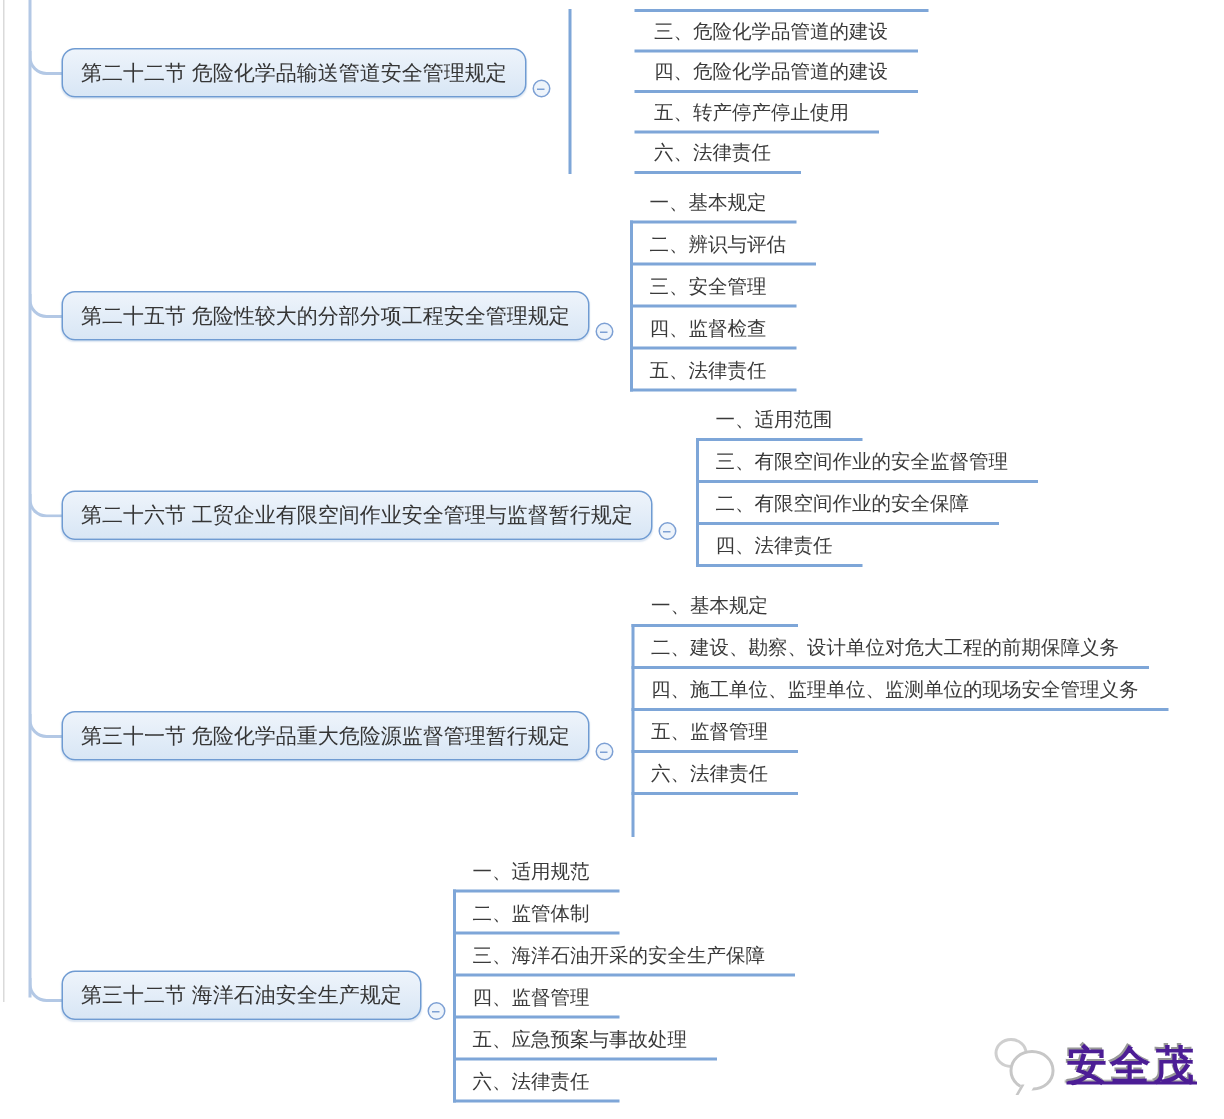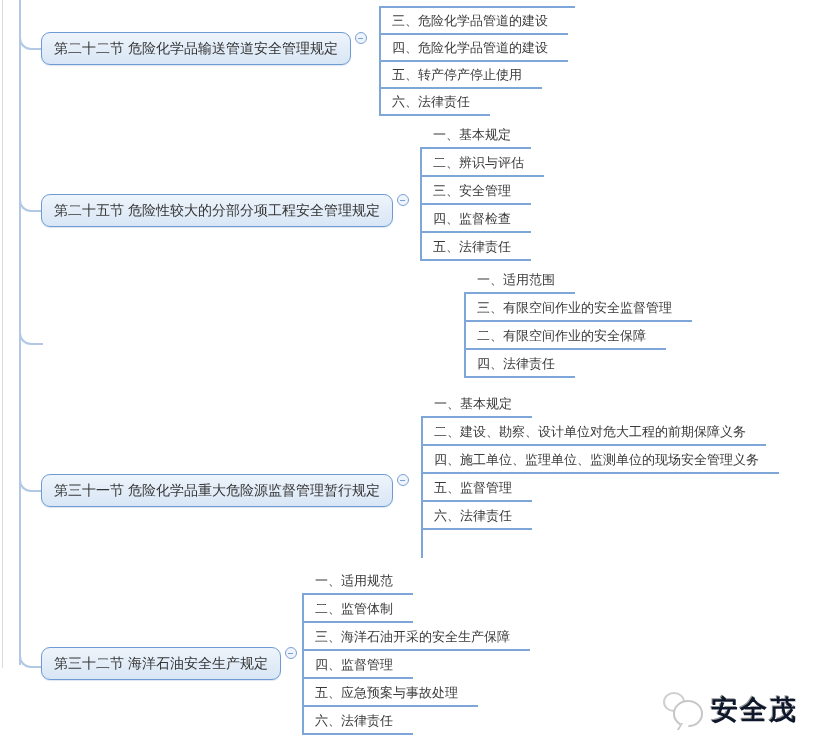--- a/index.html
+++ b/index.html
@@ -7,57 +7,57 @@
   .canvas{position:relative;width:816px;height:746px;background:#ffffff;overflow:hidden;}
 
   
   .page-edge{position:absolute;left:2px;top:0;width:1px;height:668px;background:#dadada;}
   .spine{position:absolute;left:19px;top:0;width:0;height:665px;border-left:2px solid #b3c8e5;}
   .elbow{position:absolute;left:19px;width:22px;height:14px;border-left:2px solid #b3c8e5;
          border-bottom:2px solid #b3c8e5;border-bottom-left-radius:12px;}
   .e1{top:34px}.e2{top:196px}.e3{top:329px}.e4{top:476px}.e5{top:652px}
 
   
-  .topic{position:absolute;display:flex;align-items:flex-start;gap:4px;z-index:3;}
+  .topic{position:absolute;display:flex;align-items:flex-end;gap:4px;z-index:3;}
   .t1{left:41px;top:32px}.t2{left:41px;top:194px}.t3{left:41px;top:327px}
   .t4{left:41px;top:474px}.t5{left:41px;top:647px}
   .topic-box{height:31px;line-height:31px;padding:0 12px;border:1.5px solid #6f9bd2;border-radius:9px;
              background:linear-gradient(#eef4fb,#d8e6f5);color:#353535;font-size:14px;white-space:nowrap;
              box-shadow:0 1px 1px rgba(110,150,200,.25);}
   .toggle{width:10px;height:10px;border-radius:50%;border:1px solid #7da0d4;background:#eef4fb;
           display:flex;align-items:center;justify-content:center;flex:0 0 auto;}
   .toggle .minus{display:block;width:5px;height:1px;background:#7da0d4;}
 
   
   .group{position:absolute;z-index:2;}
   .g1{left:379px;top:-19px}.g2{left:420px;top:121px}.g3{left:464px;top:266px}
   .g4{left:421px;top:390px}.g5{left:302px;top:567px}
   .vline{position:absolute;left:0;width:2px;background:#7ea6d8;}
   .g1 .vline{top:25px;height:110px}
   .g2 .vline{top:26px;height:114px}
   .g3 .vline{top:26px;height:86px}
   .g4 .vline{top:26px;height:142px}
   .g5 .vline{top:26px;height:142px}
   .row{height:28px;display:flex;align-items:flex-end;}
-  .g1 .row{height:27px;}
+  .g1 .row{height:27px;margin-left:44px;}
   .child{display:inline-block;border-bottom:2px solid #7ea6d8;padding:0 20px 3px 13px;
          font-size:13px;color:#3a3a3a;white-space:nowrap;background:transparent;}
   .cut-line{display:inline-block;width:196px;border-bottom:2px solid #7ea6d8;height:1px;}
 
   
   .watermark{position:absolute;right:18px;bottom:18px;display:flex;align-items:center;gap:8px;z-index:1;}
   .wm-icon{position:relative;width:40px;height:36px;}
   .bubble-big{position:absolute;left:10px;top:8px;width:26px;height:23px;border:2px solid #c7c7c7;
               background:#fff;border-radius:50% 50% 48% 48%;}
   .bubble-big:after{content:"";position:absolute;left:4px;bottom:-5px;width:7px;height:7px;background:#fff;
               border-left:2px solid #c7c7c7;transform:skewX(-30deg);}
   .bubble-small{position:absolute;left:0;top:0;width:18px;height:16px;border:2px solid #cfcfcf;
               background:#fff;border-radius:50%;}
-  .wm-text{font-size:27px;font-weight:bold;color:#0f172a;letter-spacing:2px;
-           text-shadow:1px 1px 0 #ffffff,-1px -1px 0 #989898;}
+  .wm-text{font-size:27px;font-weight:bold;color:#4c1d95;letter-spacing:2px;
+           text-shadow:1px 1px 0 #ffffff,-1px -1px 0 #989898;text-decoration:underline;}
 </style>
 </head>
 <body>
 
 <div class="canvas">
 
   <div class="page-edge"></div>
   <div class="spine"></div>
   <div class="elbow e1"></div>
   <div class="elbow e2"></div>
@@ -70,20 +70,26 @@
     <div class="toggle">
         <span class="minus"></span>
       </div>
   </div>
   <div class="topic t2">
     <div class="topic-box">第二十五节 危险性较大的分部分项工程安全管理规定</div>
     <div class="toggle">
         <span class="minus"></span>
       </div>
   </div>
+  <div class="topic t3">
+    <div class="topic-box">第二十六节 工贸企业有限空间作业安全管理与监督暂行规定</div>
+    <div class="toggle">
+        <span class="minus"></span>
+      </div>
+  </div>
   <div class="topic t4">
     <div class="topic-box">第三十一节 危险化学品重大危险源监督管理暂行规定</div>
     <div class="toggle">
         <span class="minus"></span>
       </div>
   </div>
   <div class="topic t5">
     <div class="topic-box">第三十二节 海洋石油安全生产规定</div>
     <div class="toggle">
         <span class="minus"></span>

